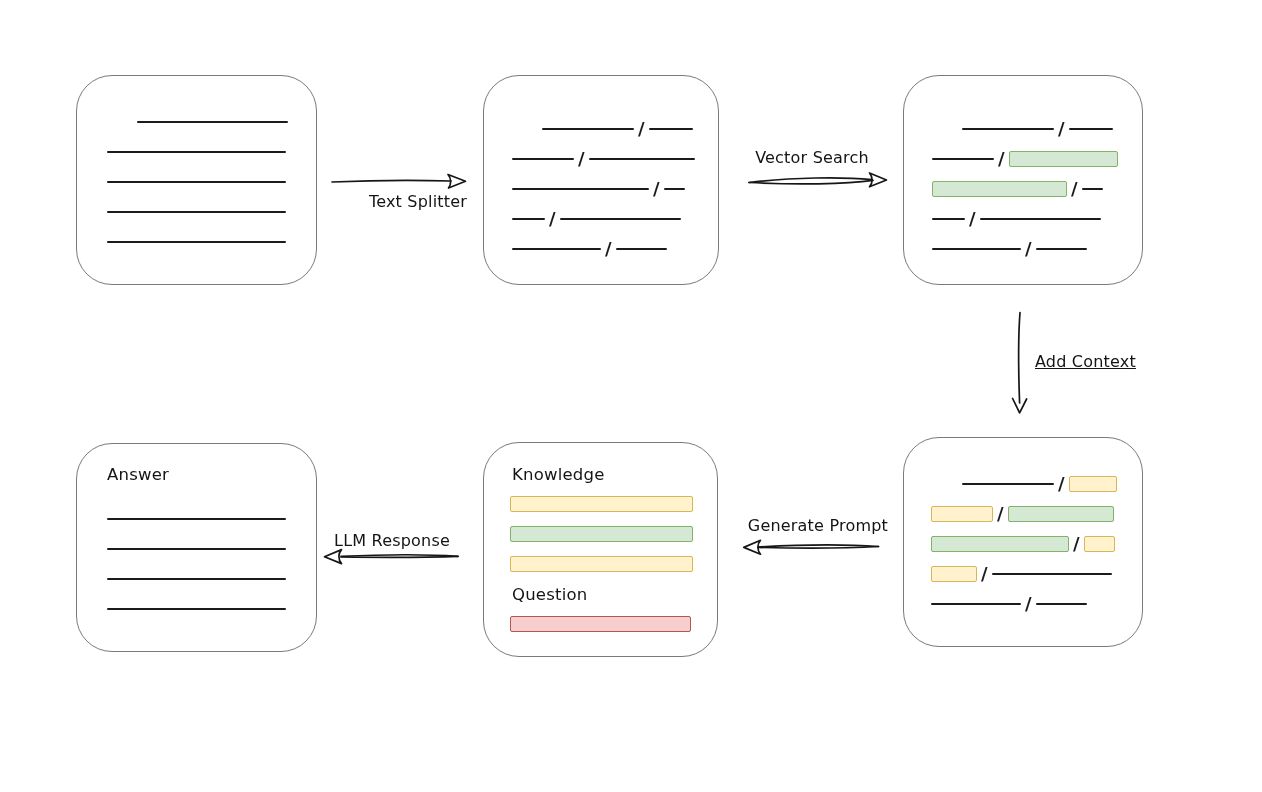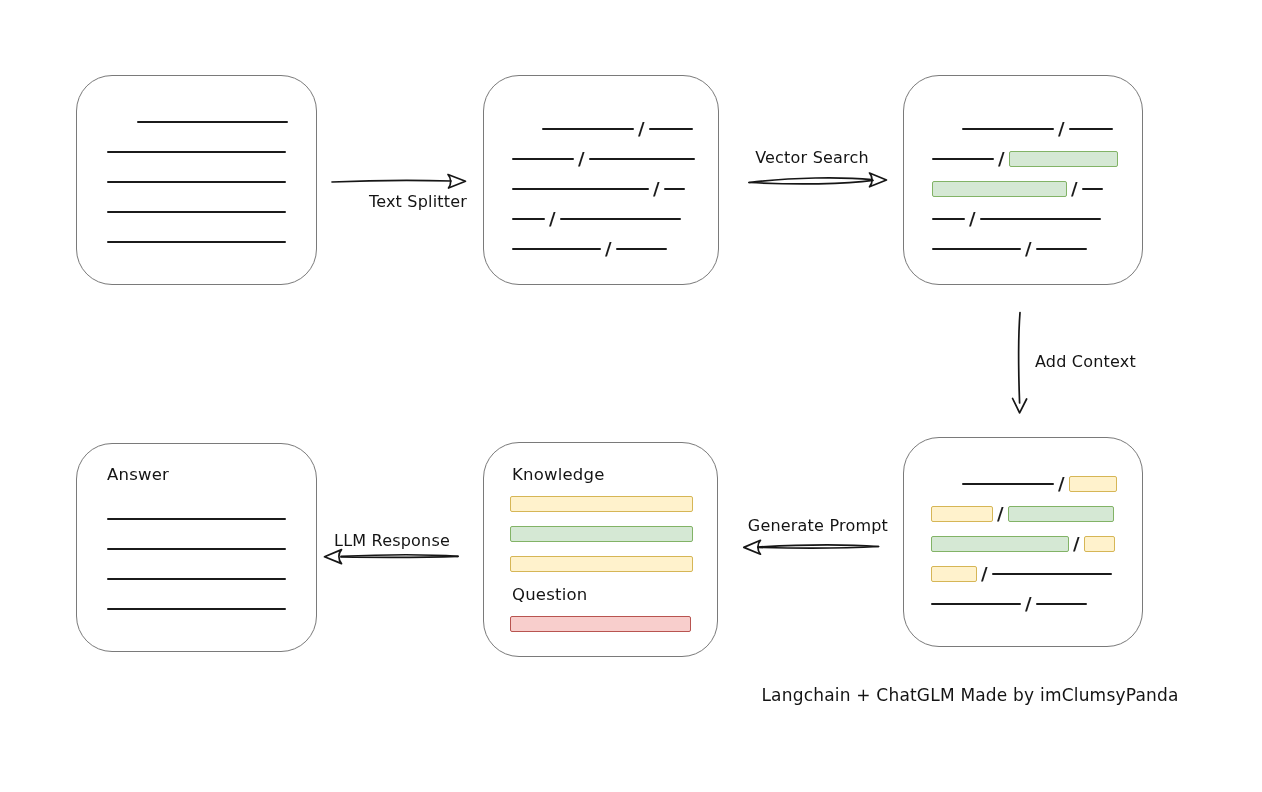--- a/index.html
+++ b/index.html
@@ -65,21 +65,21 @@
 
   .arrow-label{
     position:absolute;
     font-size:16px;line-height:20px;
     font-weight:500;letter-spacing:0.2px;
     color:#141414;white-space:nowrap;
     text-align:center;
   }
   #lbl-text-splitter  {left:349px;top:148px;width:138px;margin-top:44px;}
   #lbl-vector-search  {left:742px;top:148px;width:140px;}
-  #lbl-add-context    {left:1035px;top:352px;width:130px;text-align:left;}
+  #lbl-add-context    {left:1035px;top:352px;width:130px;text-align:left;text-decoration:underline;}
   #lbl-generate-prompt{left:733px;top:516px;width:155px;text-align:right;}
   #lbl-llm-response   {left:323px;top:523px;width:138px;margin-top:8px;}
 
   #caption{
     position:absolute;
     left:740px;top:684px;width:460px;
     font-size:17px;line-height:22px;font-weight:500;
     letter-spacing:0.2px;color:#141414;
     text-align:center;white-space:nowrap;
   }
@@ -242,21 +242,20 @@
         </div>
       </div>
   </div>
 
   <div class="arrow-label" id="lbl-text-splitter">Text Splitter</div>
   <div class="arrow-label" id="lbl-vector-search">Vector Search</div>
   <div class="arrow-label" id="lbl-add-context">Add Context</div>
   <div class="arrow-label" id="lbl-generate-prompt">Generate Prompt</div>
   <div class="arrow-label" id="lbl-llm-response">LLM Response</div>
 
-  <div id="caption">Langchain + ChatGLM Made by imClumsyPanda</div>
 
   <svg id="arrows-layer" width="1262" height="792" viewBox="0 0 1262 792" fill="none" stroke="#161616" stroke-width="1.7" stroke-linecap="round" stroke-linejoin="round">
     <g>
       <path d="M332,182 C375,180.2 420,180.2 451,181"></path>
       <path d="M448,174.5 L465.5,181.2 L448.5,188 C451.5,184 451.5,178.5 448,174.5 Z"></path>
     </g>
     <g>
       <path d="M749,182.5 C792,177.2 842,176.8 872,179.6"></path>
       <path d="M749,182.5 C796,185 846,184.2 873,180.4"></path>
       <path d="M869.5,173 L886.5,180 L869.5,186.8 C873,182.8 873,177 869.5,173 Z"></path>

